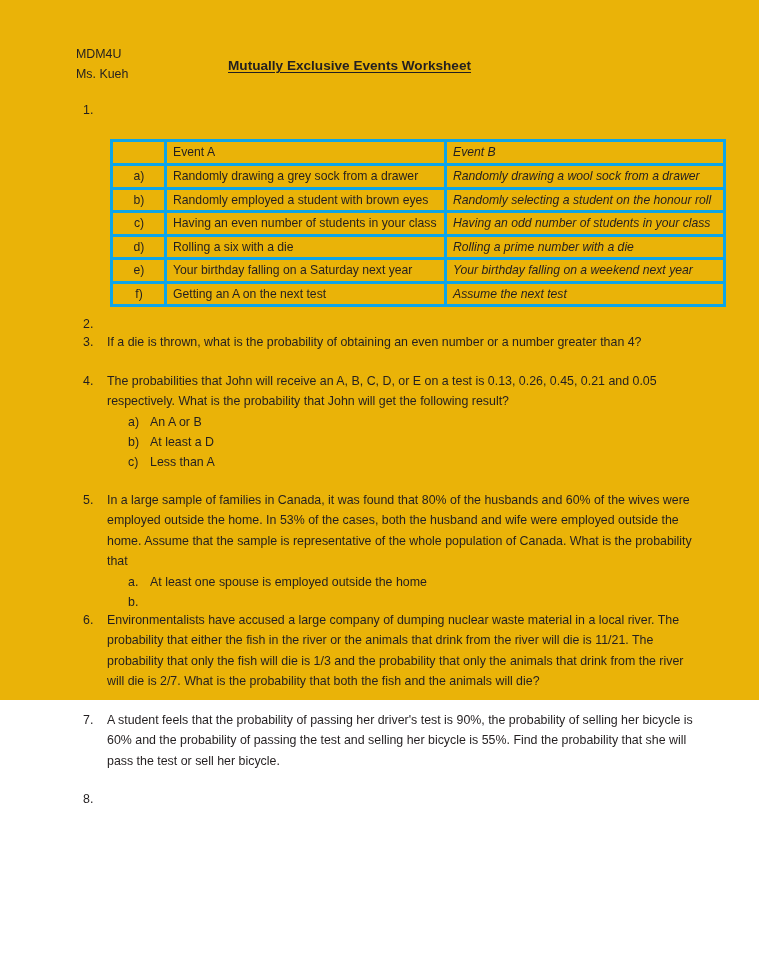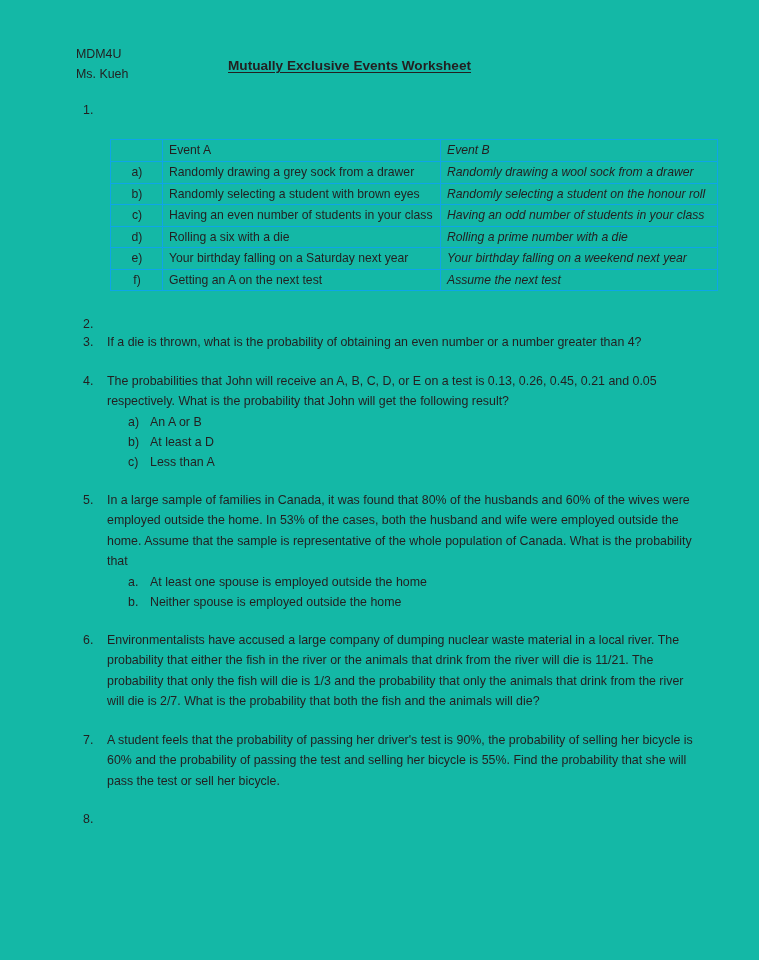--- a/index.html
+++ b/index.html
@@ -10,22 +10,22 @@
   body {
     width: 759px;
     height: 970px;
     font-family: "Liberation Sans", sans-serif;
     color: #231f20;
     overflow: hidden;
   }
   .page {
     position: relative;
     width: 759px;
-    height: 960px;
-    background: #14b8a6;
+    height: 700px;
+    background: #eab308;
     box-sizing: border-box;
   }
 
   
   .header {
     position: relative;
     padding-top: 44px;
     height: 44px;
   }
   .course-block {
@@ -103,21 +103,21 @@
     top: 139px;
     width: 573px;
   }
   table.events {
     border-collapse: collapse;
     width: 573px;
     table-layout: fixed;
     font-size: 12.2px;
   }
   table.events td {
-    border: 1px solid #0ea5e9;
+    border: 3px solid #0ea5e9;
     padding: 2px 5px 2px 6px;
     vertical-align: middle;
     line-height: 16.5px;
     color: #231f20;
   }
   td.lbl {
     width: 40px;
     text-align: center;
     padding: 2px 2px;
   }
@@ -177,21 +177,20 @@
     <div class="q">
       <span class="q-num">5.</span>
       <span class="q-text">In a large sample of families in Canada, it was found that 80% of the husbands and 60% of the wives were employed outside the home. In 53% of the cases, both the husband and wife were employed outside the home. Assume that the sample is representative of the whole population of Canada. What is the probability that</span>
       <ul class="sublist">
         <li class="sub">
           <span class="sub-marker">a.</span>
           <span>At least one spouse is employed outside the home</span>
         </li>
         <li class="sub">
           <span class="sub-marker">b.</span>
-          <span>Neither spouse is employed outside the home</span>
         </li>
       </ul>
     </div>
 
     <div class="q">
       <span class="q-num">6.</span>
       <span class="q-text">Environmentalists have accused a large company of dumping nuclear waste material in a local river. The probability that either the fish in the river or the animals that drink from the river will die is 11/21. The probability that only the fish will die is 1/3 and the probability that only the animals that drink from the river will die is 2/7. What is the probability that both the fish and the animals will die?</span>
     </div>
 
     <div class="q">
@@ -213,21 +212,21 @@
           <td class="ev">Event A</td>
           <td class="ev-b">Event B</td>
         </tr>
         <tr>
           <td class="lbl">a)</td>
           <td class="ev">Randomly drawing a grey sock from a drawer</td>
           <td class="ev-b">Randomly drawing a wool sock from a drawer</td>
         </tr>
         <tr>
           <td class="lbl">b)</td>
-          <td class="ev">Randomly selecting a student with brown eyes</td>
+          <td class="ev">Randomly employed a student with brown eyes</td>
           <td class="ev-b">Randomly selecting a student on the honour roll</td>
         </tr>
         <tr>
           <td class="lbl">c)</td>
           <td class="ev">Having an even number of students in your class</td>
           <td class="ev-b">Having an odd number of students in your class</td>
         </tr>
         <tr>
           <td class="lbl">d)</td>
           <td class="ev">Rolling a six with a die</td>

